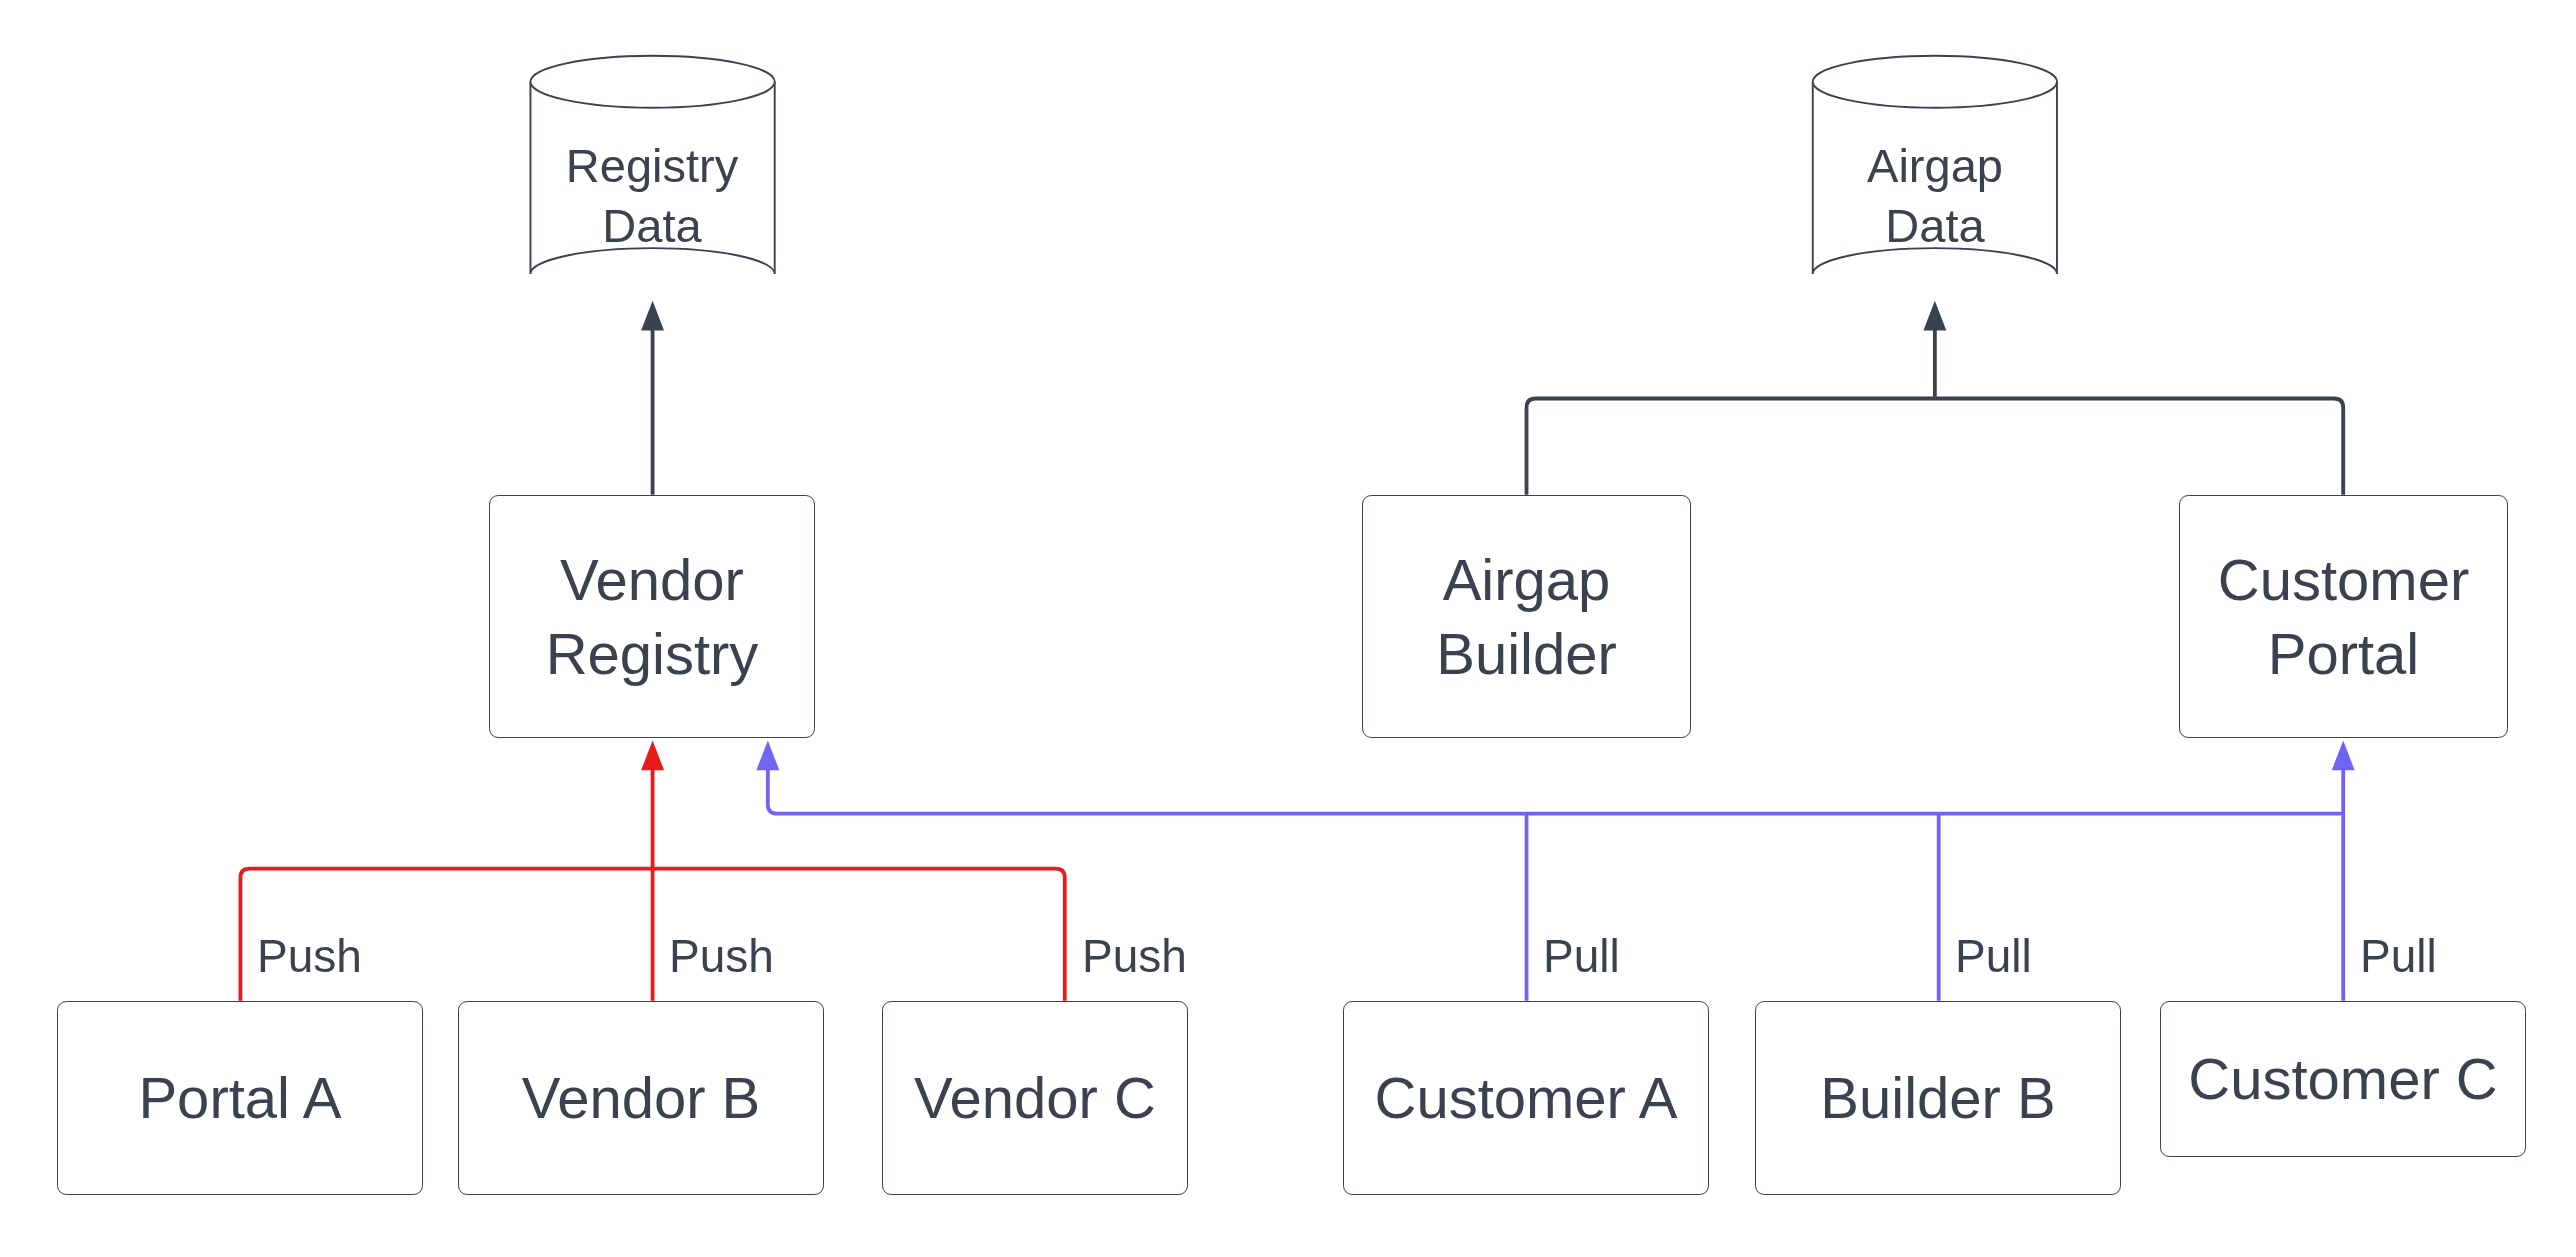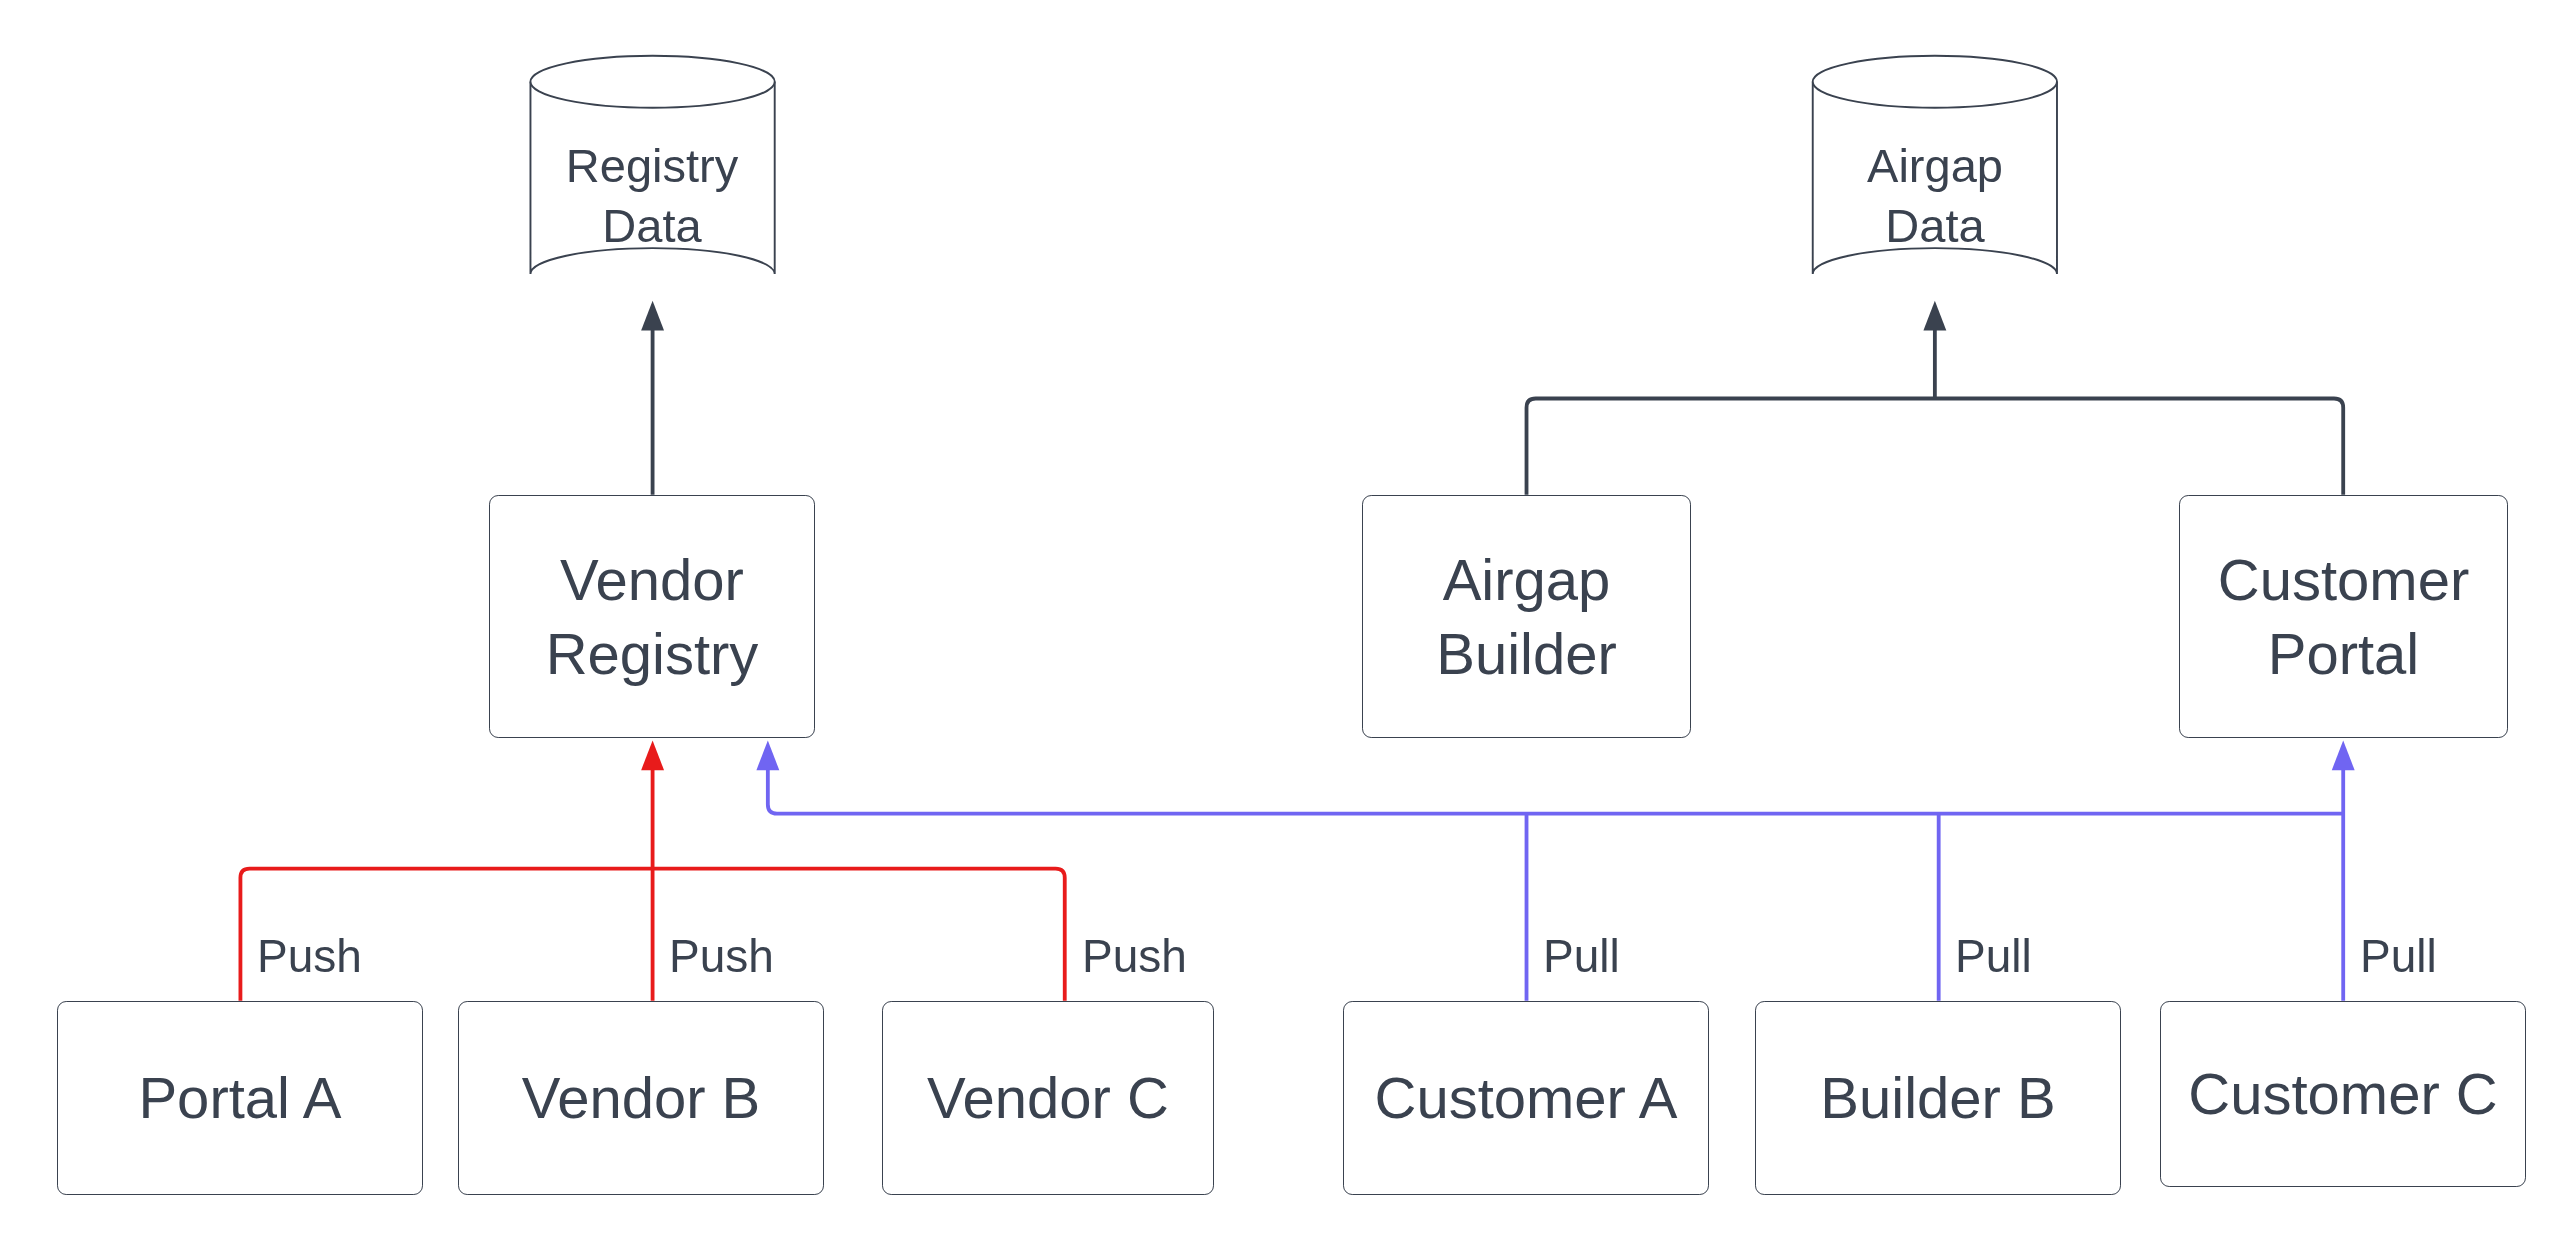--- a/index.html
+++ b/index.html
@@ -99,24 +99,24 @@
 
   <div class="cyl-label" style="left:530px;top:92px;width:244px;height:208px;">Registry Data</div>
   <div class="cyl-label" style="left:1813px;top:92px;width:244px;height:208px;">Airgap Data</div>
 
   <div class="node" style="left:489px;top:495px;width:326px;height:243px;">Vendor Registry</div>
   <div class="node" style="left:1362px;top:495px;width:329px;height:243px;">Airgap Builder</div>
   <div class="node" style="left:2179px;top:495px;width:329px;height:243px;">Customer Portal</div>
 
   <div class="node" style="left:57px;top:1001px;width:366px;height:194px;">Portal A</div>
   <div class="node" style="left:458px;top:1001px;width:366px;height:194px;">Vendor B</div>
-  <div class="node" style="left:882px;top:1001px;width:332px;height:194px;">Vendor C</div>
+  <div class="node" style="left:882px;top:1001px;width:306px;height:194px;">Vendor C</div>
   <div class="node" style="left:1343px;top:1001px;width:366px;height:194px;">Customer A</div>
   <div class="node" style="left:1755px;top:1001px;width:366px;height:194px;">Builder B</div>
-  <div class="node" style="left:2160px;top:1001px;width:366px;height:186px;">Customer C</div>
+  <div class="node" style="left:2160px;top:1001px;width:366px;height:156px;">Customer C</div>
 
   <div class="edge-label" style="left:257px;top:956px;">Push</div>
   <div class="edge-label" style="left:669px;top:956px;">Push</div>
   <div class="edge-label" style="left:1082px;top:956px;">Push</div>
   <div class="edge-label" style="left:1543px;top:956px;">Pull</div>
   <div class="edge-label" style="left:1955px;top:956px;">Pull</div>
   <div class="edge-label" style="left:2360px;top:956px;">Pull</div>
 
 </div>
 

